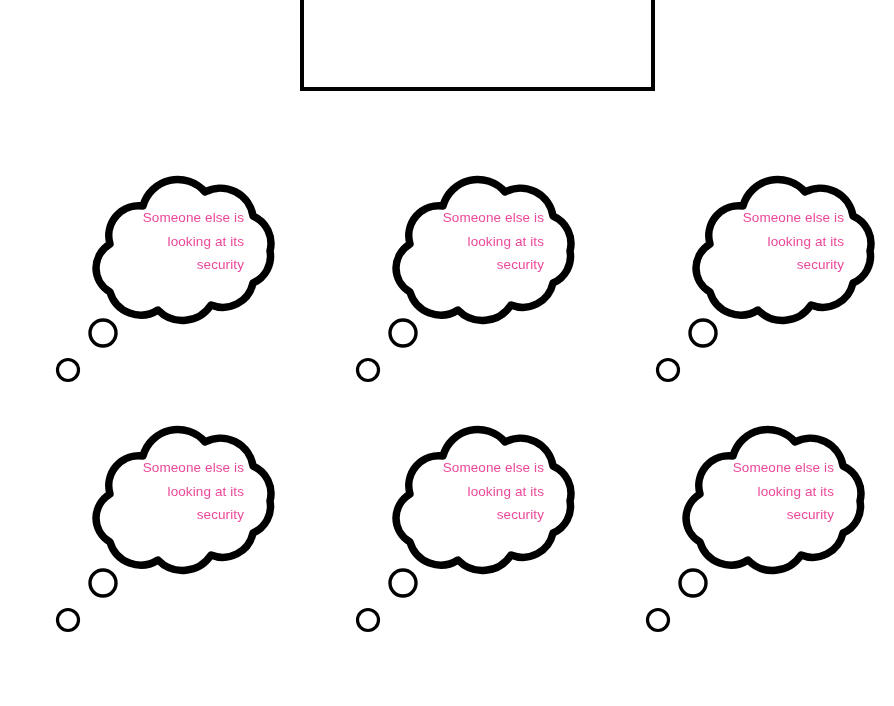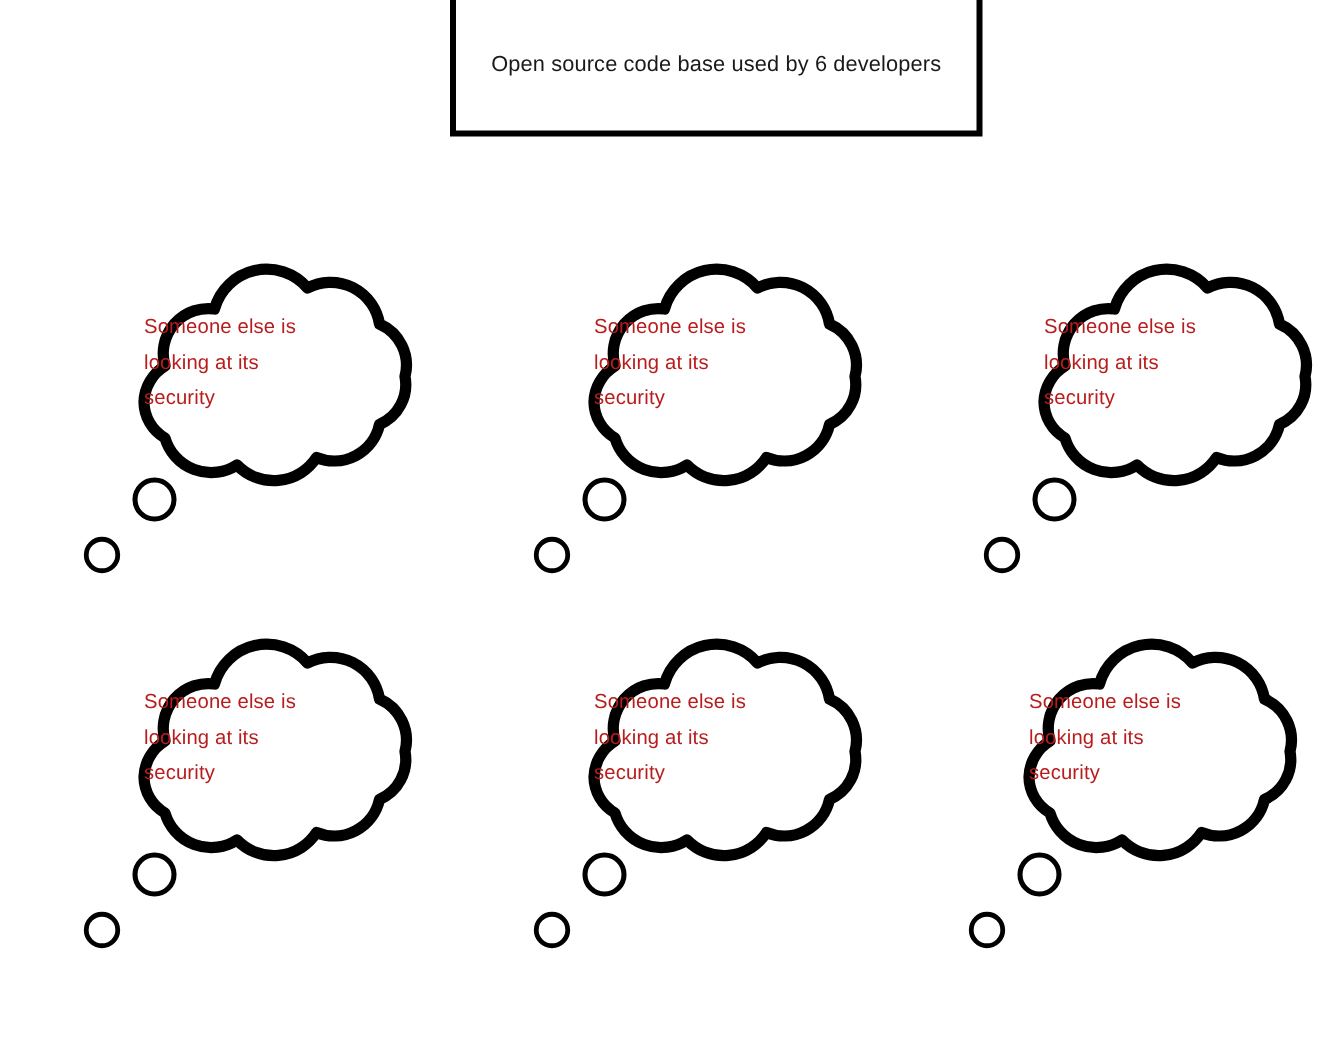--- a/index.html
+++ b/index.html
@@ -57,39 +57,38 @@
   .cloud svg {
     position: absolute;
     left: 0;
     top: 0;
     width: 232px;
     height: 222px;
     overflow: visible;
   }
   .cloud-text {
     position: absolute;
-    left: 48px;
+    left: 38px;
     top: 48px;
     width: 158px;
-    text-align: left;
+    text-align: right;
     font-size: 13.5px;
     line-height: 23.5px;
     letter-spacing: 0.1px;
-    color: #b91c1c;
+    color: #ec4899;
     pointer-events: none;
   }
   .cloud-text div { white-space: nowrap; }
 </style>
 </head>
 <body>
 
 <div id="stage">
 
   <div class="title-box">
-    <div class="title-line">Open source code base used by 6 developers</div>
   </div>
 
   <div class="cloud" style="left:48px; top:158px;">
     <svg viewBox="0 0 232 222">
       <path d="M 62 86
                A 30 30 0 0 1 95 48
                A 36 36 0 0 1 157 34
                A 33 33 0 0 1 205 58
                A 30 30 0 0 1 222 93
                A 29 29 0 0 1 205 125

